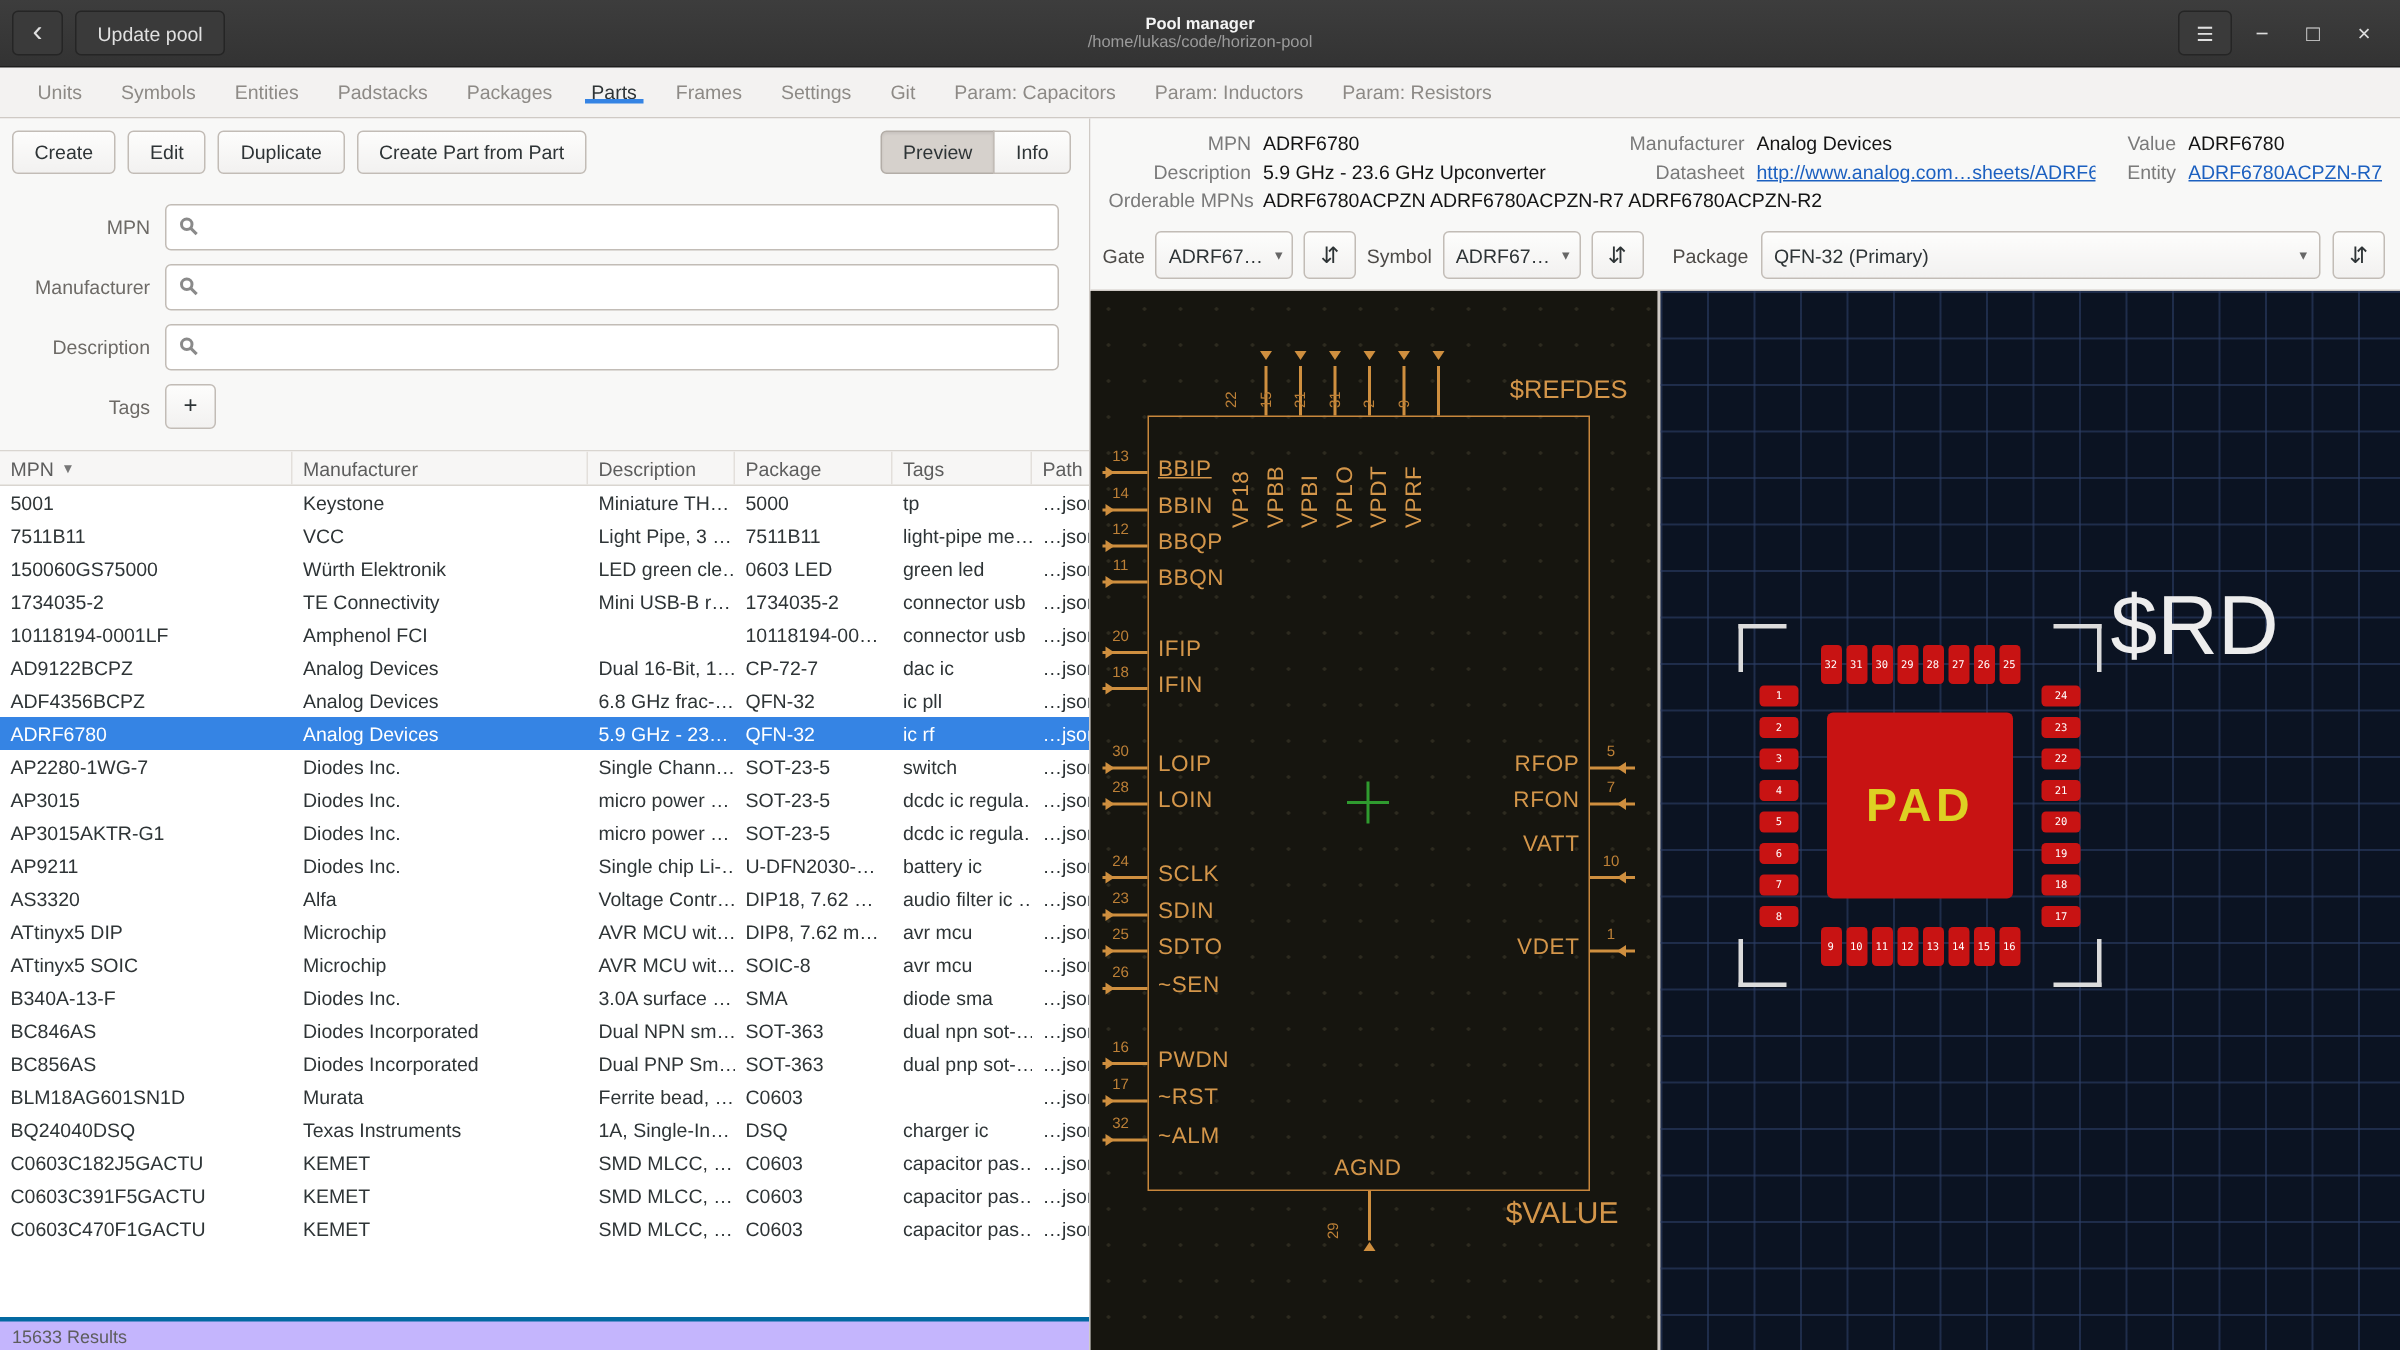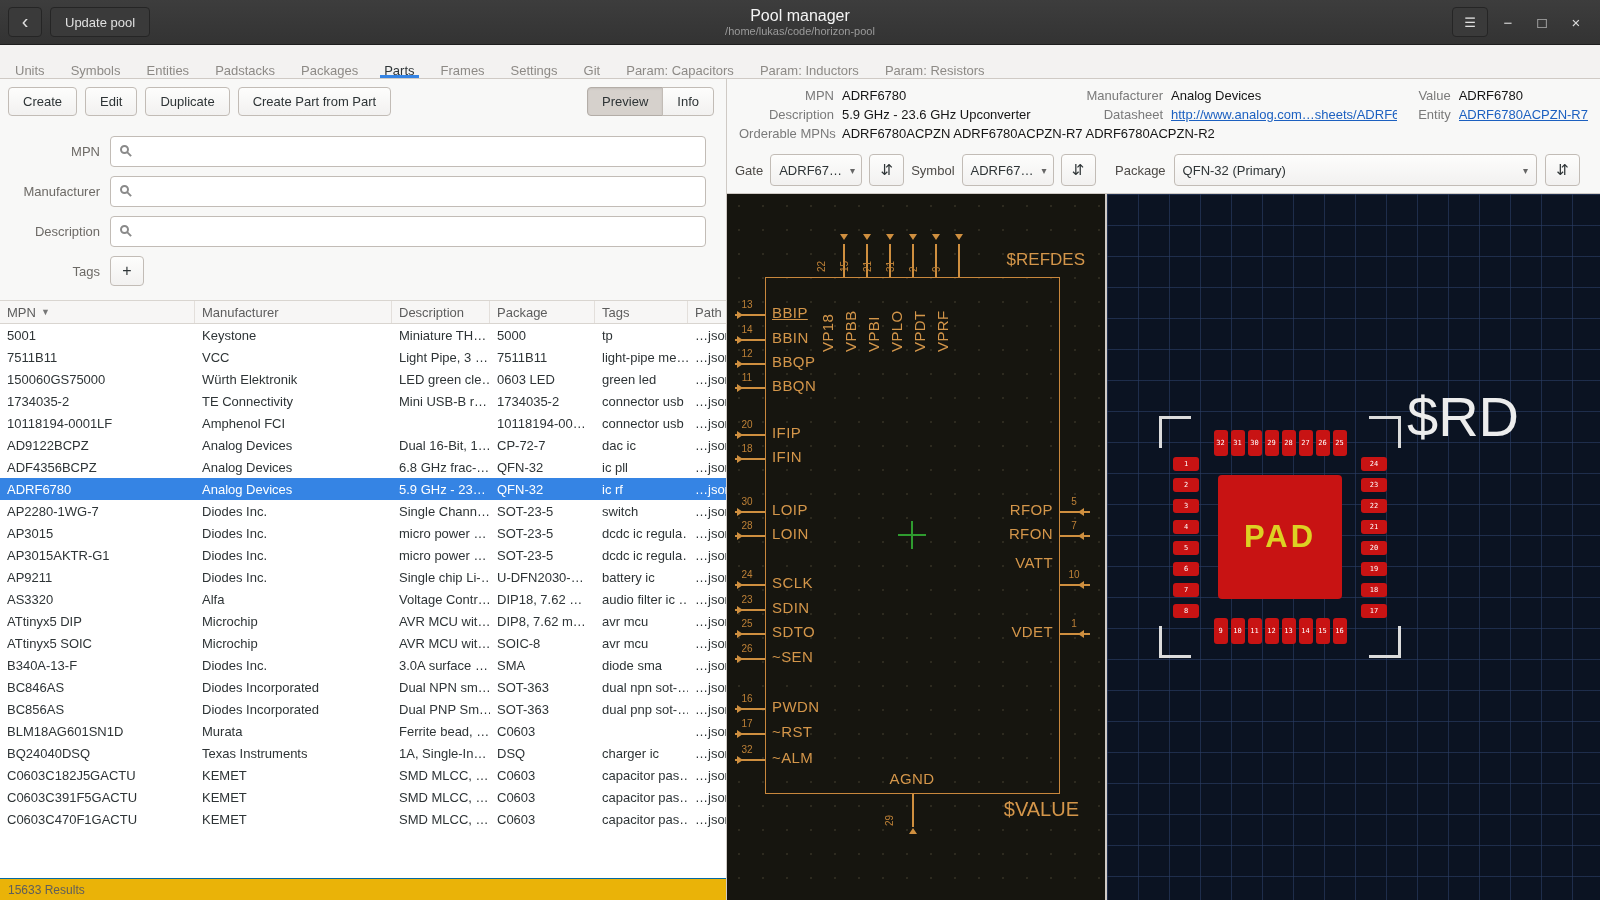--- a/index.html
+++ b/index.html
@@ -8,29 +8,29 @@
 
   
   .headerbar { height:45px; background:linear-gradient(#3d3d3d,#333333); border-bottom:1px solid #1e1e1e;
                display:flex; align-items:center; padding:0 8px; position:relative; color:#e8e8e8; }
   .hb-left { display:flex; align-items:center; gap:8px; }
   .hb-btn { height:30px; background:#3a3a3a; border:1px solid #252525; border-radius:4px; color:#e0e0e0;
             display:flex; align-items:center; justify-content:center; font-size:13px; cursor:pointer; }
   .back-btn { width:34px; font-size:20px; line-height:1; padding-bottom:3px; }
   .update-btn { padding:0 14px; }
   .title-block { position:absolute; left:50%; transform:translateX(-50%); text-align:center; }
-  .hb-title { font-weight:normal; font-size:16px; color:#f4f4f4; }
+  .hb-title { font-weight:bold; font-size:11px; color:#f4f4f4; }
   .hb-subtitle { font-size:11px; color:#9b9b9b; }
   .hb-right { margin-left:auto; display:flex; align-items:center; gap:10px; }
   .menu-btn { width:36px; }
   .winctl { display:flex; align-items:center; gap:14px; padding-right:6px; }
   .winctl span { width:20px; text-align:center; font-size:15px; color:#dcdcdc; cursor:pointer; }
 
   
-  .tabbar { height:34px; background:#f3f2f1; border-bottom:1px solid #cfcac5; display:flex; align-items:flex-end; padding-left:2px; }
+  .tabbar { height:34px; background:#f3f2f1; border-bottom:1px solid #cfcac5; display:flex; align-items:center; padding-left:12px; }
   .tab { padding:0 13px; display:flex; align-items:center; font-size:13px; color:#8d8a86; position:relative; cursor:pointer; }
   .tab.active { color:#2e3436; }
   .tab.active::after { content:""; position:absolute; left:9px; right:9px; bottom:0; height:3px; background:#3584e4; }
 
   
   .main { display:flex; height:821px; }
   .left-panel { width:727px; min-width:727px; border-right:1px solid #cfcac5; display:flex; flex-direction:column; background:#f8f8f7; }
   .right-panel { flex:1; display:flex; flex-direction:column; background:#f8f8f7; min-width:0; }
 
   
@@ -57,33 +57,33 @@
   .parts-table { flex:1; background:#fff; border-top:1px solid #d9d5d0; overflow:hidden; display:flex; flex-direction:column; }
   .thead { display:flex; height:23px; background:#f7f6f5; border-bottom:1px solid #d9d5d0; color:#5d5d5d; flex:none; }
   .th { display:flex; align-items:center; gap:5px; padding:0 7px; border-right:1px solid #e3dfdb; overflow:hidden; white-space:nowrap; cursor:pointer; }
   .tbody { flex:1; overflow:hidden; }
   .tr { display:flex; height:22px; align-items:center; cursor:pointer; }
   .tr.selected { background:#3584e4; color:#fff; }
   .td { padding:0 7px; white-space:nowrap; overflow:hidden; }
   .c0 { width:195px; min-width:195px; } .c1 { width:197px; min-width:197px; } .c2 { width:98px; min-width:98px; }
   .c3 { width:105px; min-width:105px; } .c4 { width:93px; min-width:93px; } .c5 { width:39px; min-width:39px; border-right:none; }
   .sorticon { font-size:9px; color:#777; }
-  .statusbar { height:22px; border-top:1px solid #0369a1; background:#eab308; display:flex; align-items:center;
+  .statusbar { height:22px; border-top:3px solid #0369a1; background:#c4b5fd; display:flex; align-items:center;
                padding:4px 8px; font-size:12px; color:#5d5d5d; flex:none; }
 
   
   .preview-info { padding:9px 12px 6px 12px; font-size:13px; }
   .info-grid { display:grid; grid-template-columns:95px 225px 88px minmax(0,1fr) 46px auto; column-gap:8px; row-gap:4px; align-items:baseline; }
   .ilbl { color:#7a7a7a; text-align:right; white-space:nowrap; }
   .ival { color:#141414; white-space:nowrap; overflow:hidden; }
   .ival a { color:#1c60c0; text-decoration:underline; cursor:pointer; }
   .span5 { grid-column:2 / 7; }
 
   
-  .selector-row { height:46px; display:flex; align-items:center; padding:0 20px 0 8px; gap:8px; }
+  .selector-row { height:46px; display:flex; align-items:center; padding:0 10px 0 8px; gap:8px; }
   .sel-left { width:372px; min-width:372px; display:flex; align-items:center; gap:7px; }
   .sel-right { flex:1; display:flex; align-items:center; gap:8px; min-width:0; }
   .sel-lbl { color:#4d4a47; white-space:nowrap; }
   .combo { background:linear-gradient(#fdfdfc,#f2f1f0); border:1px solid #c2bcb6; border-radius:4px; height:32px;
            display:flex; align-items:center; justify-content:space-between; padding:0 8px; gap:8px; cursor:pointer;
            font-size:13px; color:#2e3436; white-space:nowrap; overflow:hidden; }
   .combo-sm { width:92px; }
   .combo-lg { flex:1; min-width:0; }
   .caret { font-size:10px; color:#666; }
   .icon-btn { width:35px; height:32px; padding:0; font-size:15px; display:flex; align-items:center; justify-content:center; }

